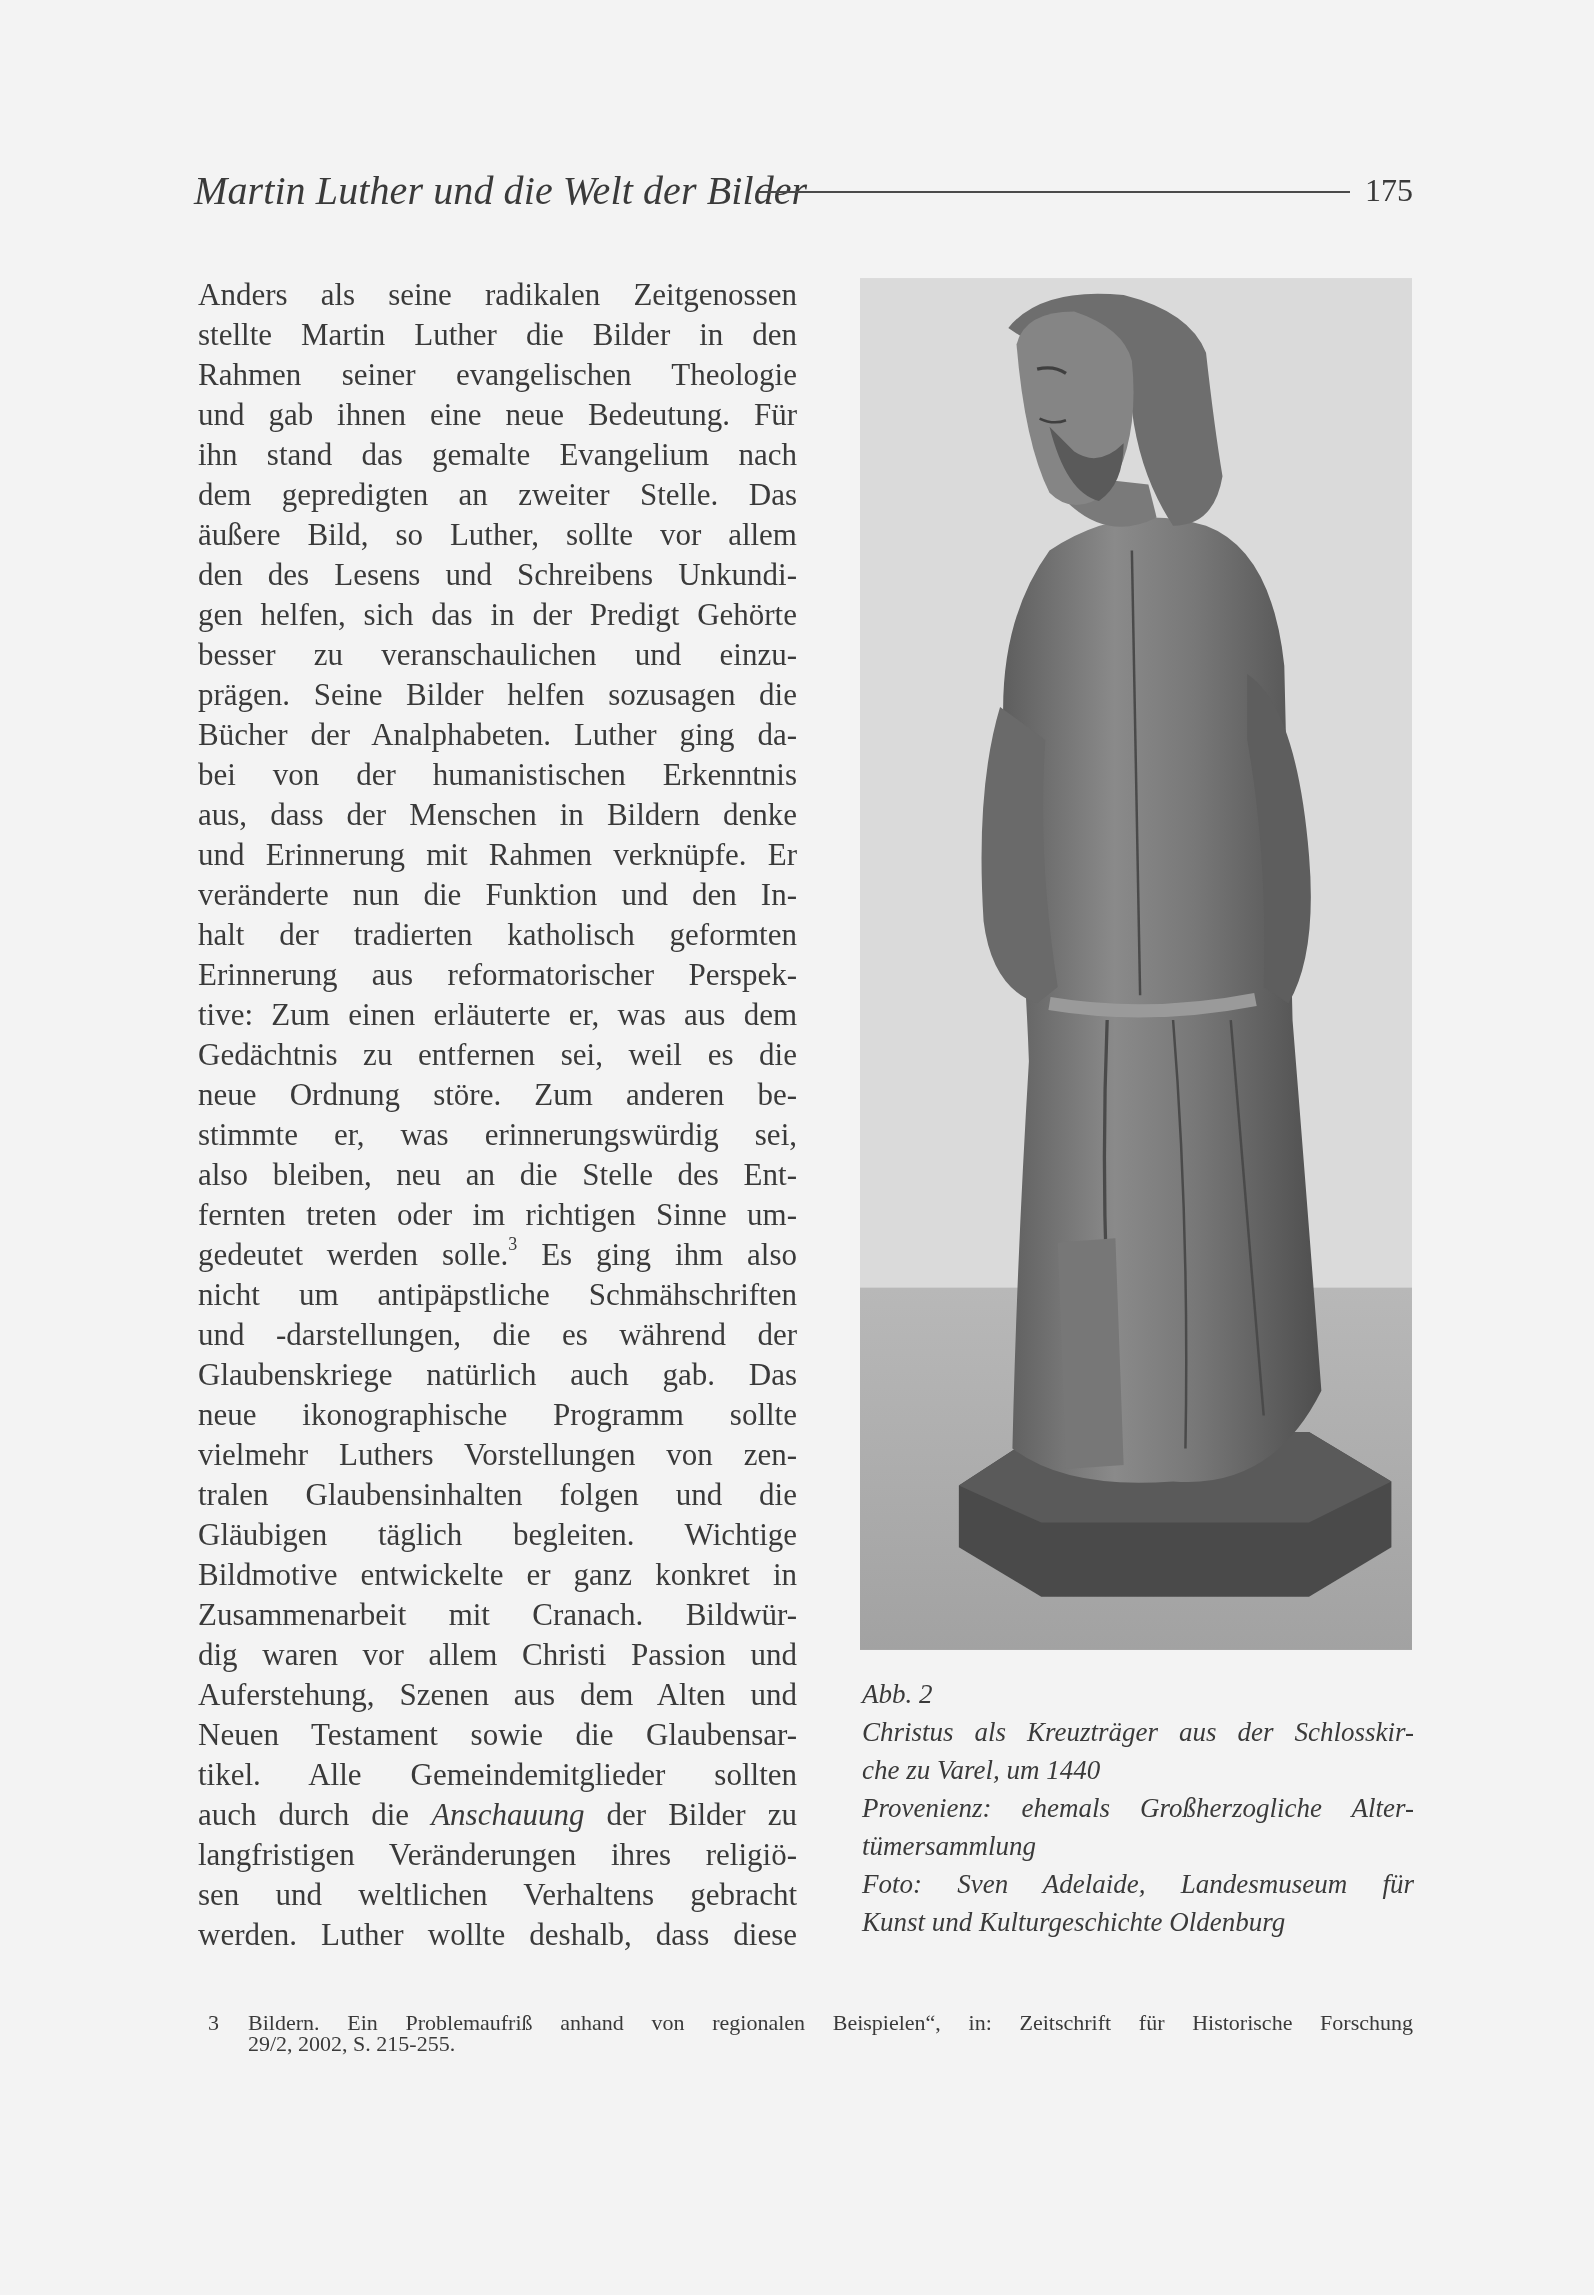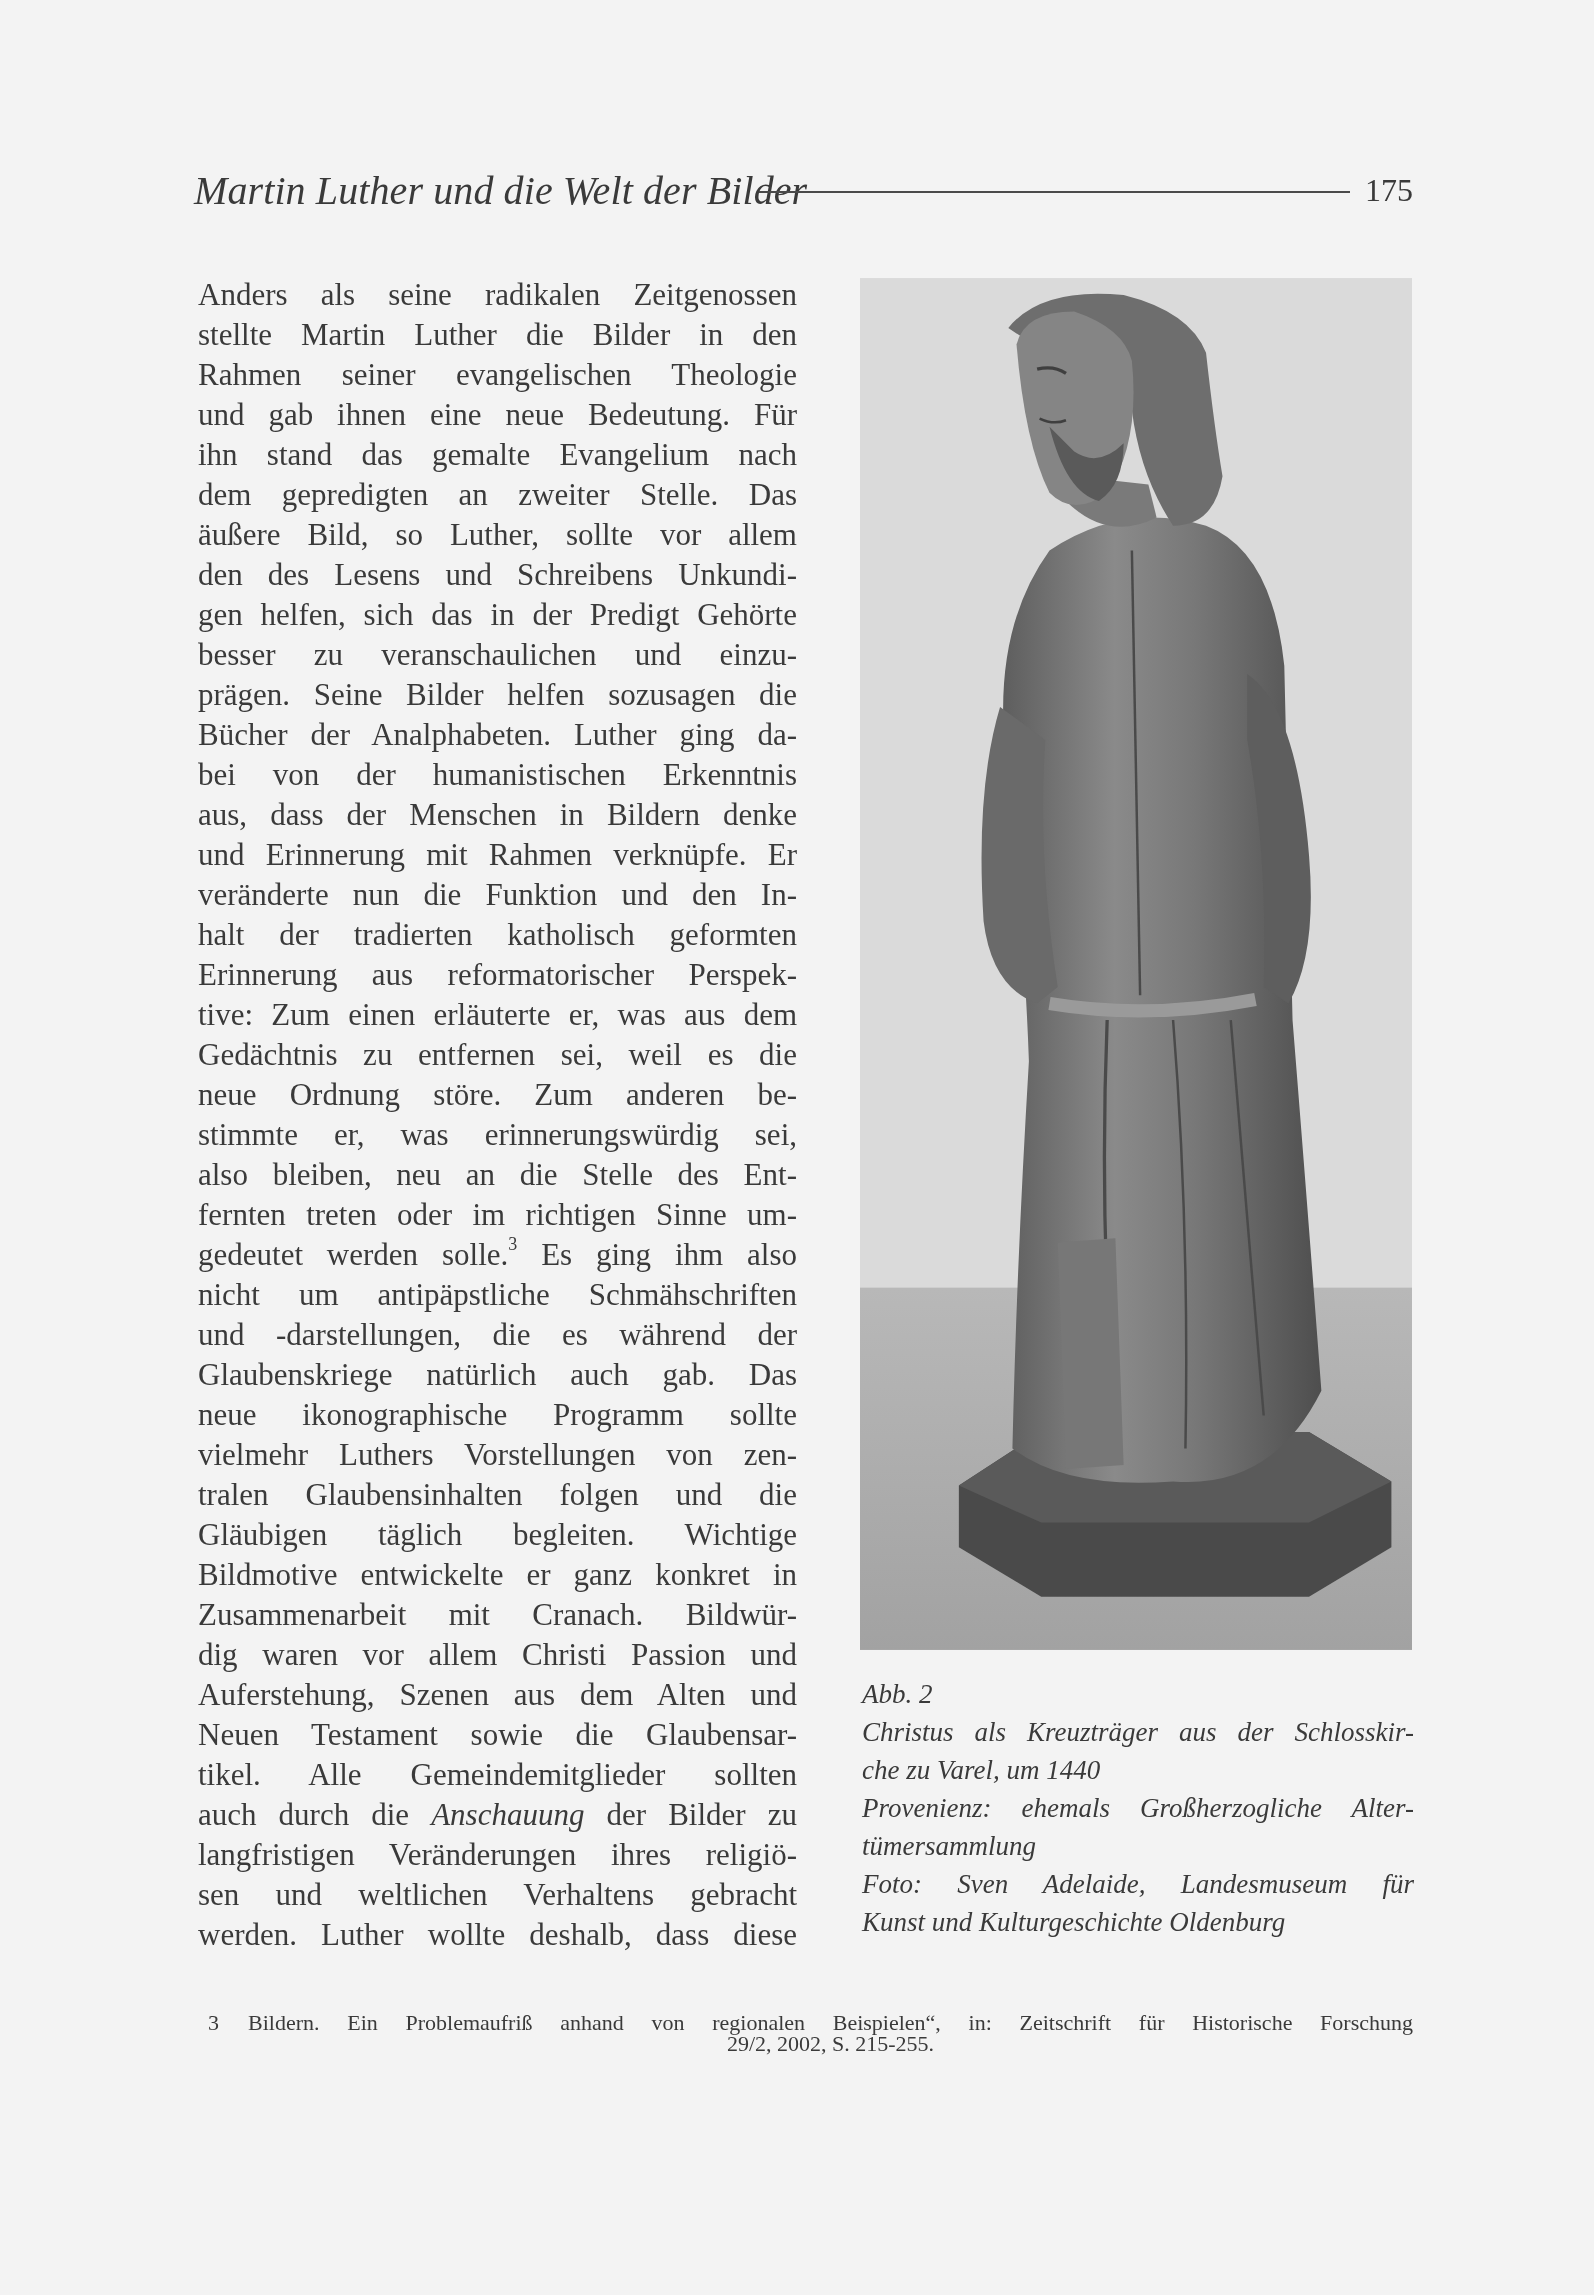--- a/index.html
+++ b/index.html
@@ -49,21 +49,21 @@
   }
   .caption .cline { display: block; white-space: nowrap; }
   .caption .cline.just { text-align: justify; text-align-last: justify; }
 
   .footnotes {
     position: absolute; left: 208px; top: 2013px; width: 1205px;
     font-size: 22px; line-height: 20.6px;
   }
   .footnote-number { position: absolute; left: 0; top: 0; }
   .footnote-text { position: absolute; left: 40px; top: 0; width: 1165px; }
-  .footnote-text .fline { display: block; white-space: nowrap; height: 20.6px; text-align: center; }
+  .footnote-text .fline { display: block; white-space: nowrap; height: 20.6px; }
   .footnote-text .fline.just { text-align: justify; text-align-last: justify; }
   .spaced { letter-spacing: 5px; }
 </style>
 </head>
 <body>
 
 <div class="page-header">
   <span class="running-head">Martin Luther und die Welt der Bilder</span>
   <div class="header-rule"></div>
   <span class="page-number">175</span>

